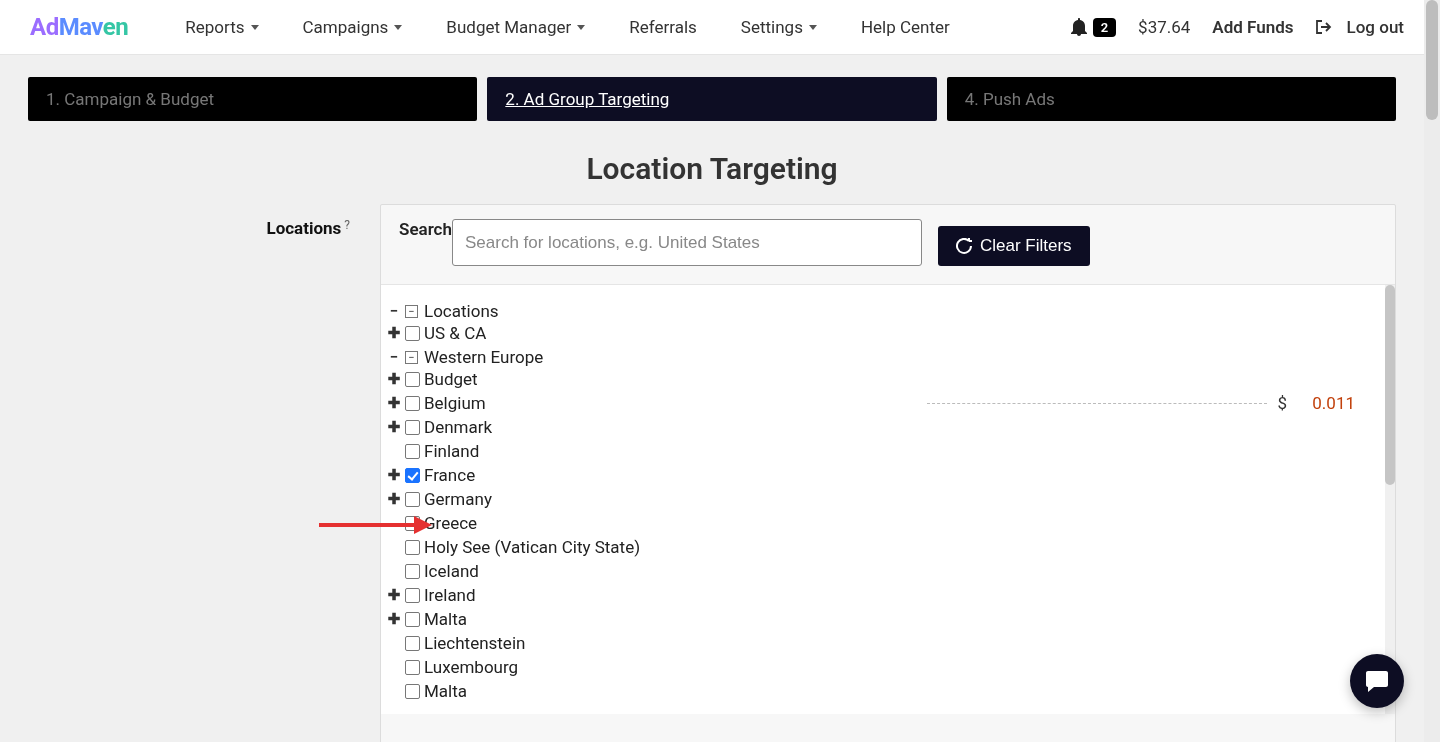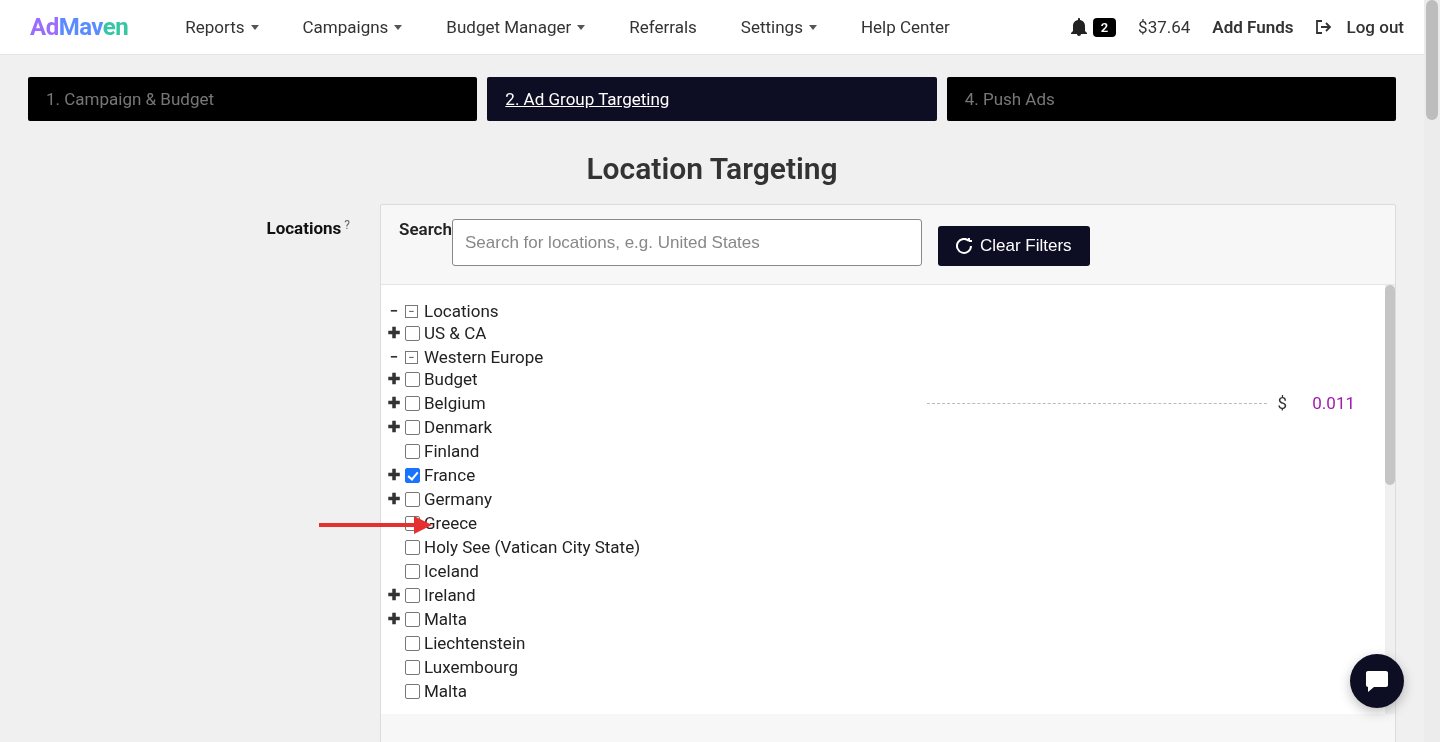--- a/index.html
+++ b/index.html
@@ -205,21 +205,21 @@
     left:540px; right:110px;
     border-bottom:1px dashed #bbb;
     top:50%;
   }
   .price-dollar {
     position:absolute; right:90px; top:0;
     font-size:17px; color:#333;
   }
   .price-val {
     position:absolute; right:22px; top:0;
-    font-size:17px; color:#a21caf;
+    font-size:17px; color:#c2410c;
   }
   
   .arrow-annot {
     position:absolute;
     left:314px;
     top:510px;
     pointer-events:none;
   }
   
   .chat-fab {

